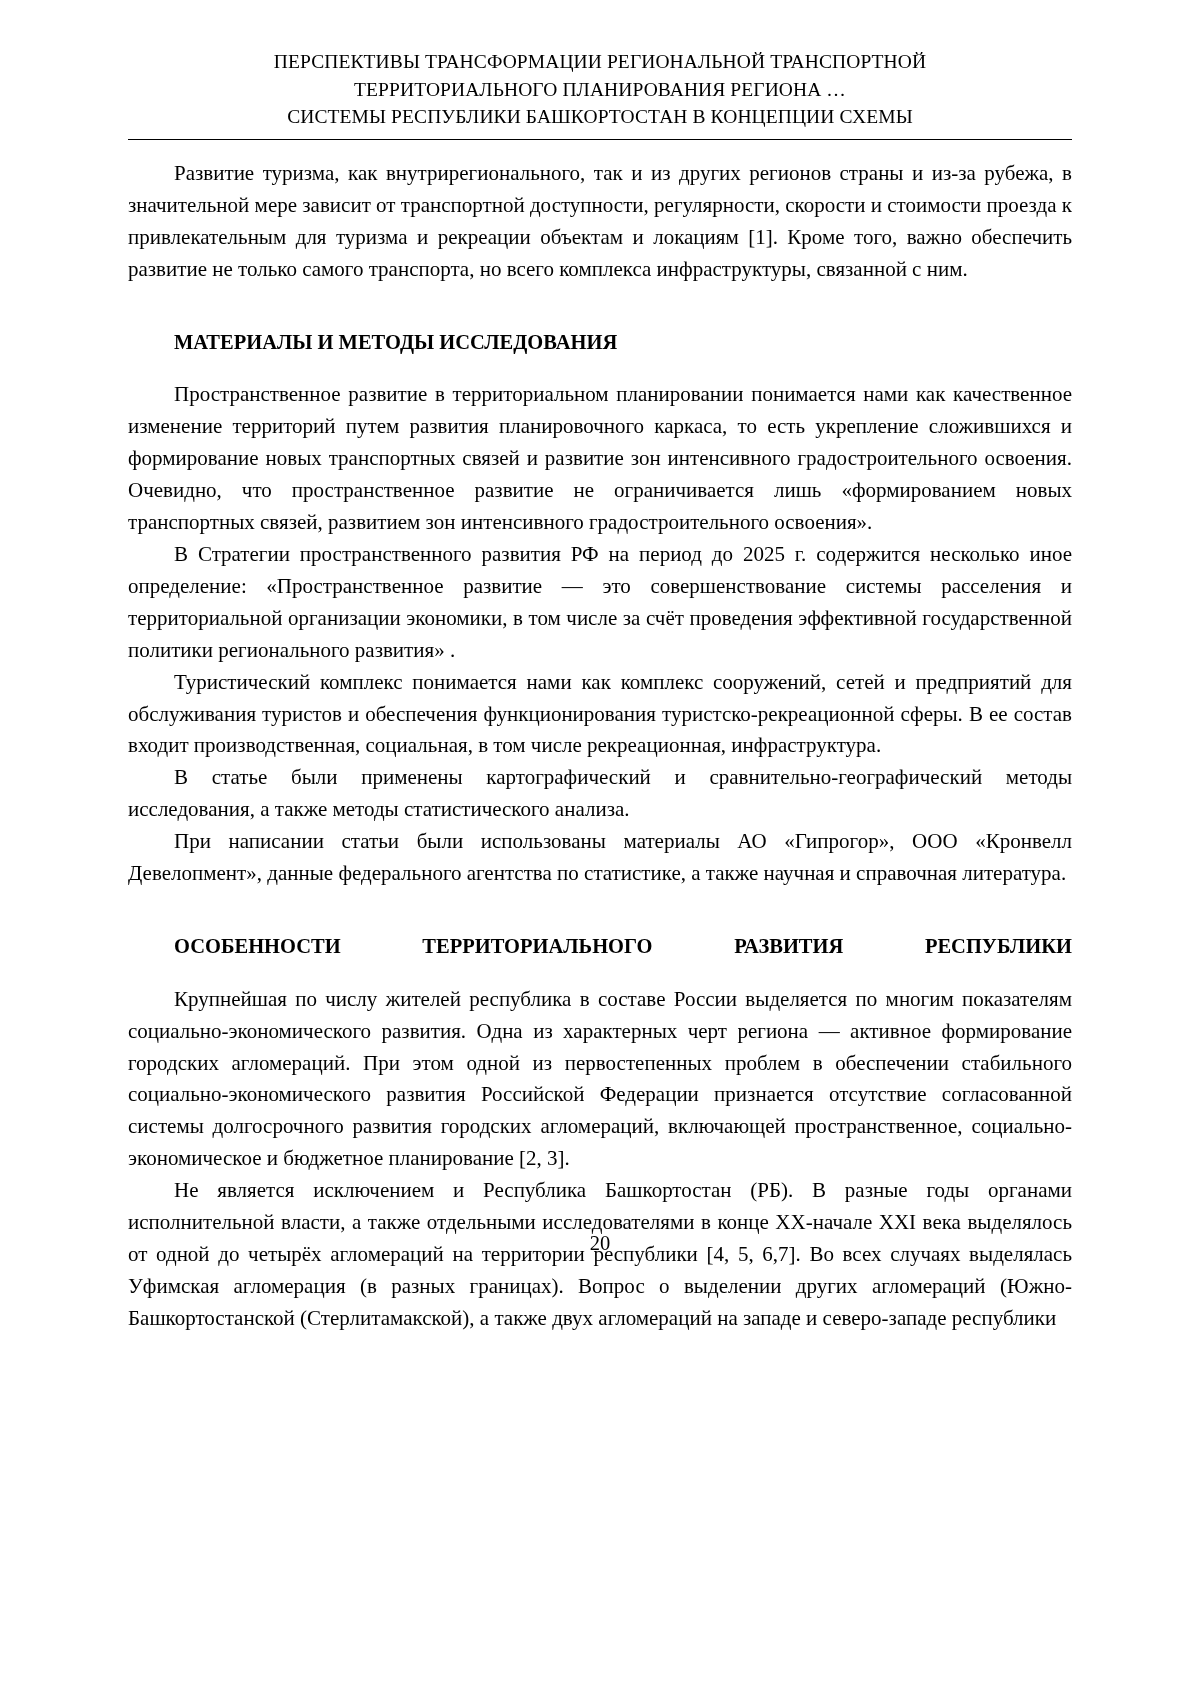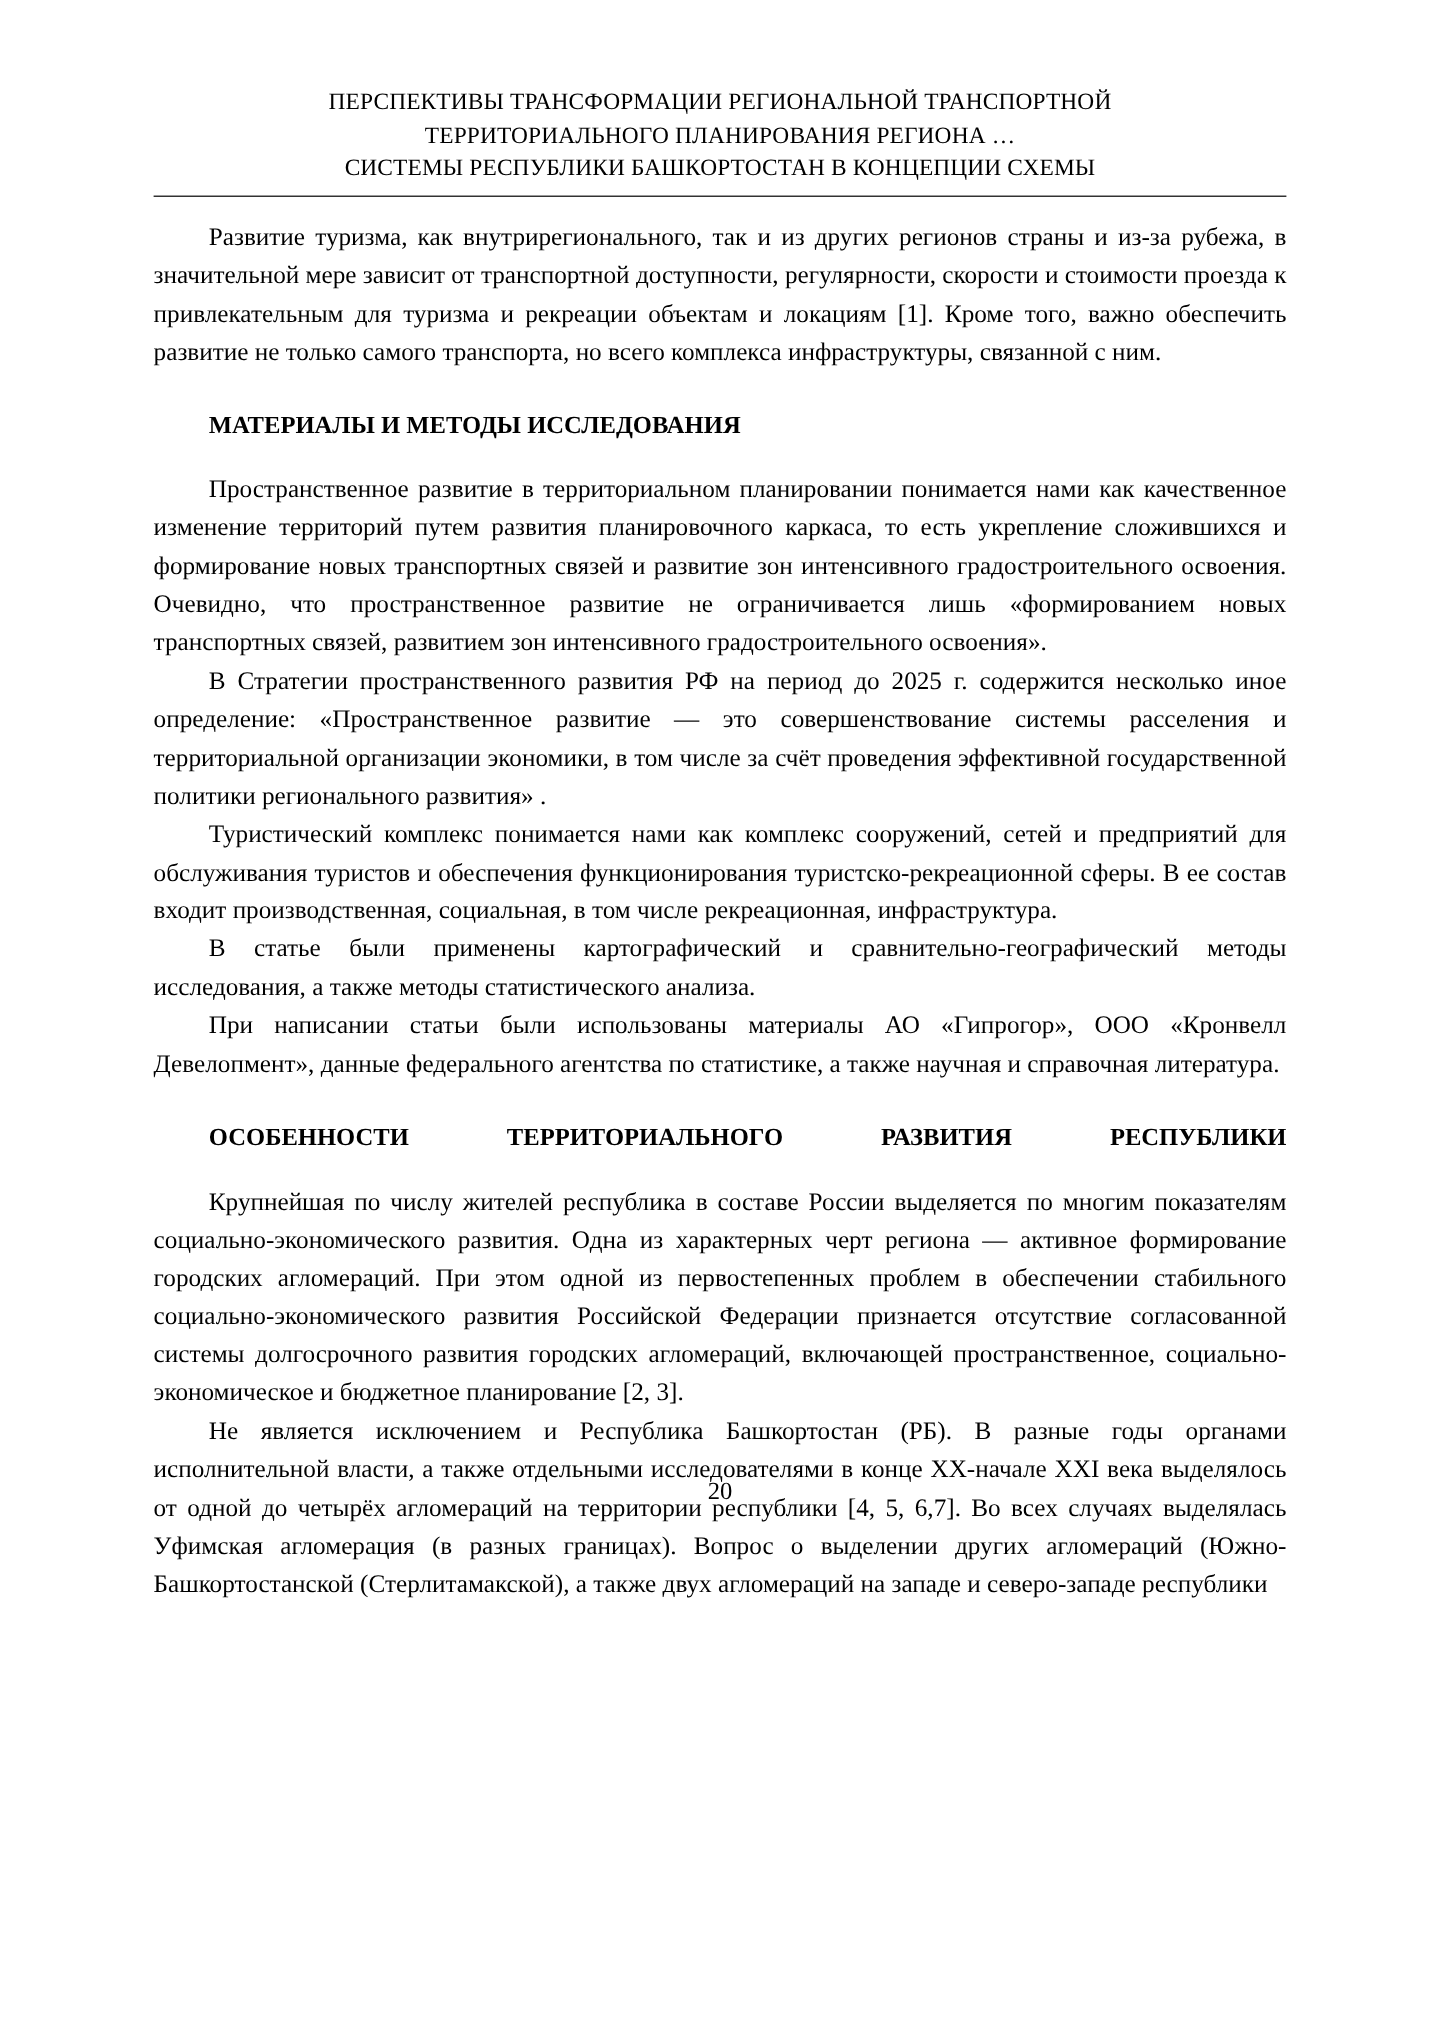--- a/index.html
+++ b/index.html
@@ -11,21 +11,21 @@
     width: 1200px;
     height: 1697px;
     font-family: "Liberation Serif", serif;
     color: #000000;
   }
   .page {
     position: relative;
     width: 1200px;
     height: 1664px;
     box-sizing: border-box;
-    padding: 72px 128px 0 128px;
+    padding: 48px 128px 0 128px;
   }
   .running-head {
     text-align: center;
     font-size: 19.5px;
     line-height: 1.42;
     letter-spacing: 0.1px;
     margin: 0 auto;
     width: 800px;
   }
   .running-head div {
@@ -40,21 +40,21 @@
   p {
     margin: 0;
     text-align: justify;
     text-justify: inter-word;
     font-size: 21px;
     line-height: 1.52;
     text-indent: 46px;
     hyphens: none;
   }
   .section-title {
-    margin: 30px 0 22px 0;
+    margin: 41px 0 22px 0;
     font-weight: bold;
     font-size: 20.5px;
     line-height: 1.5;
     text-indent: 46px;
     text-align: justify;
   }
   .section-title.spread {
     text-align: justify;
     text-align-last: justify;
   }

